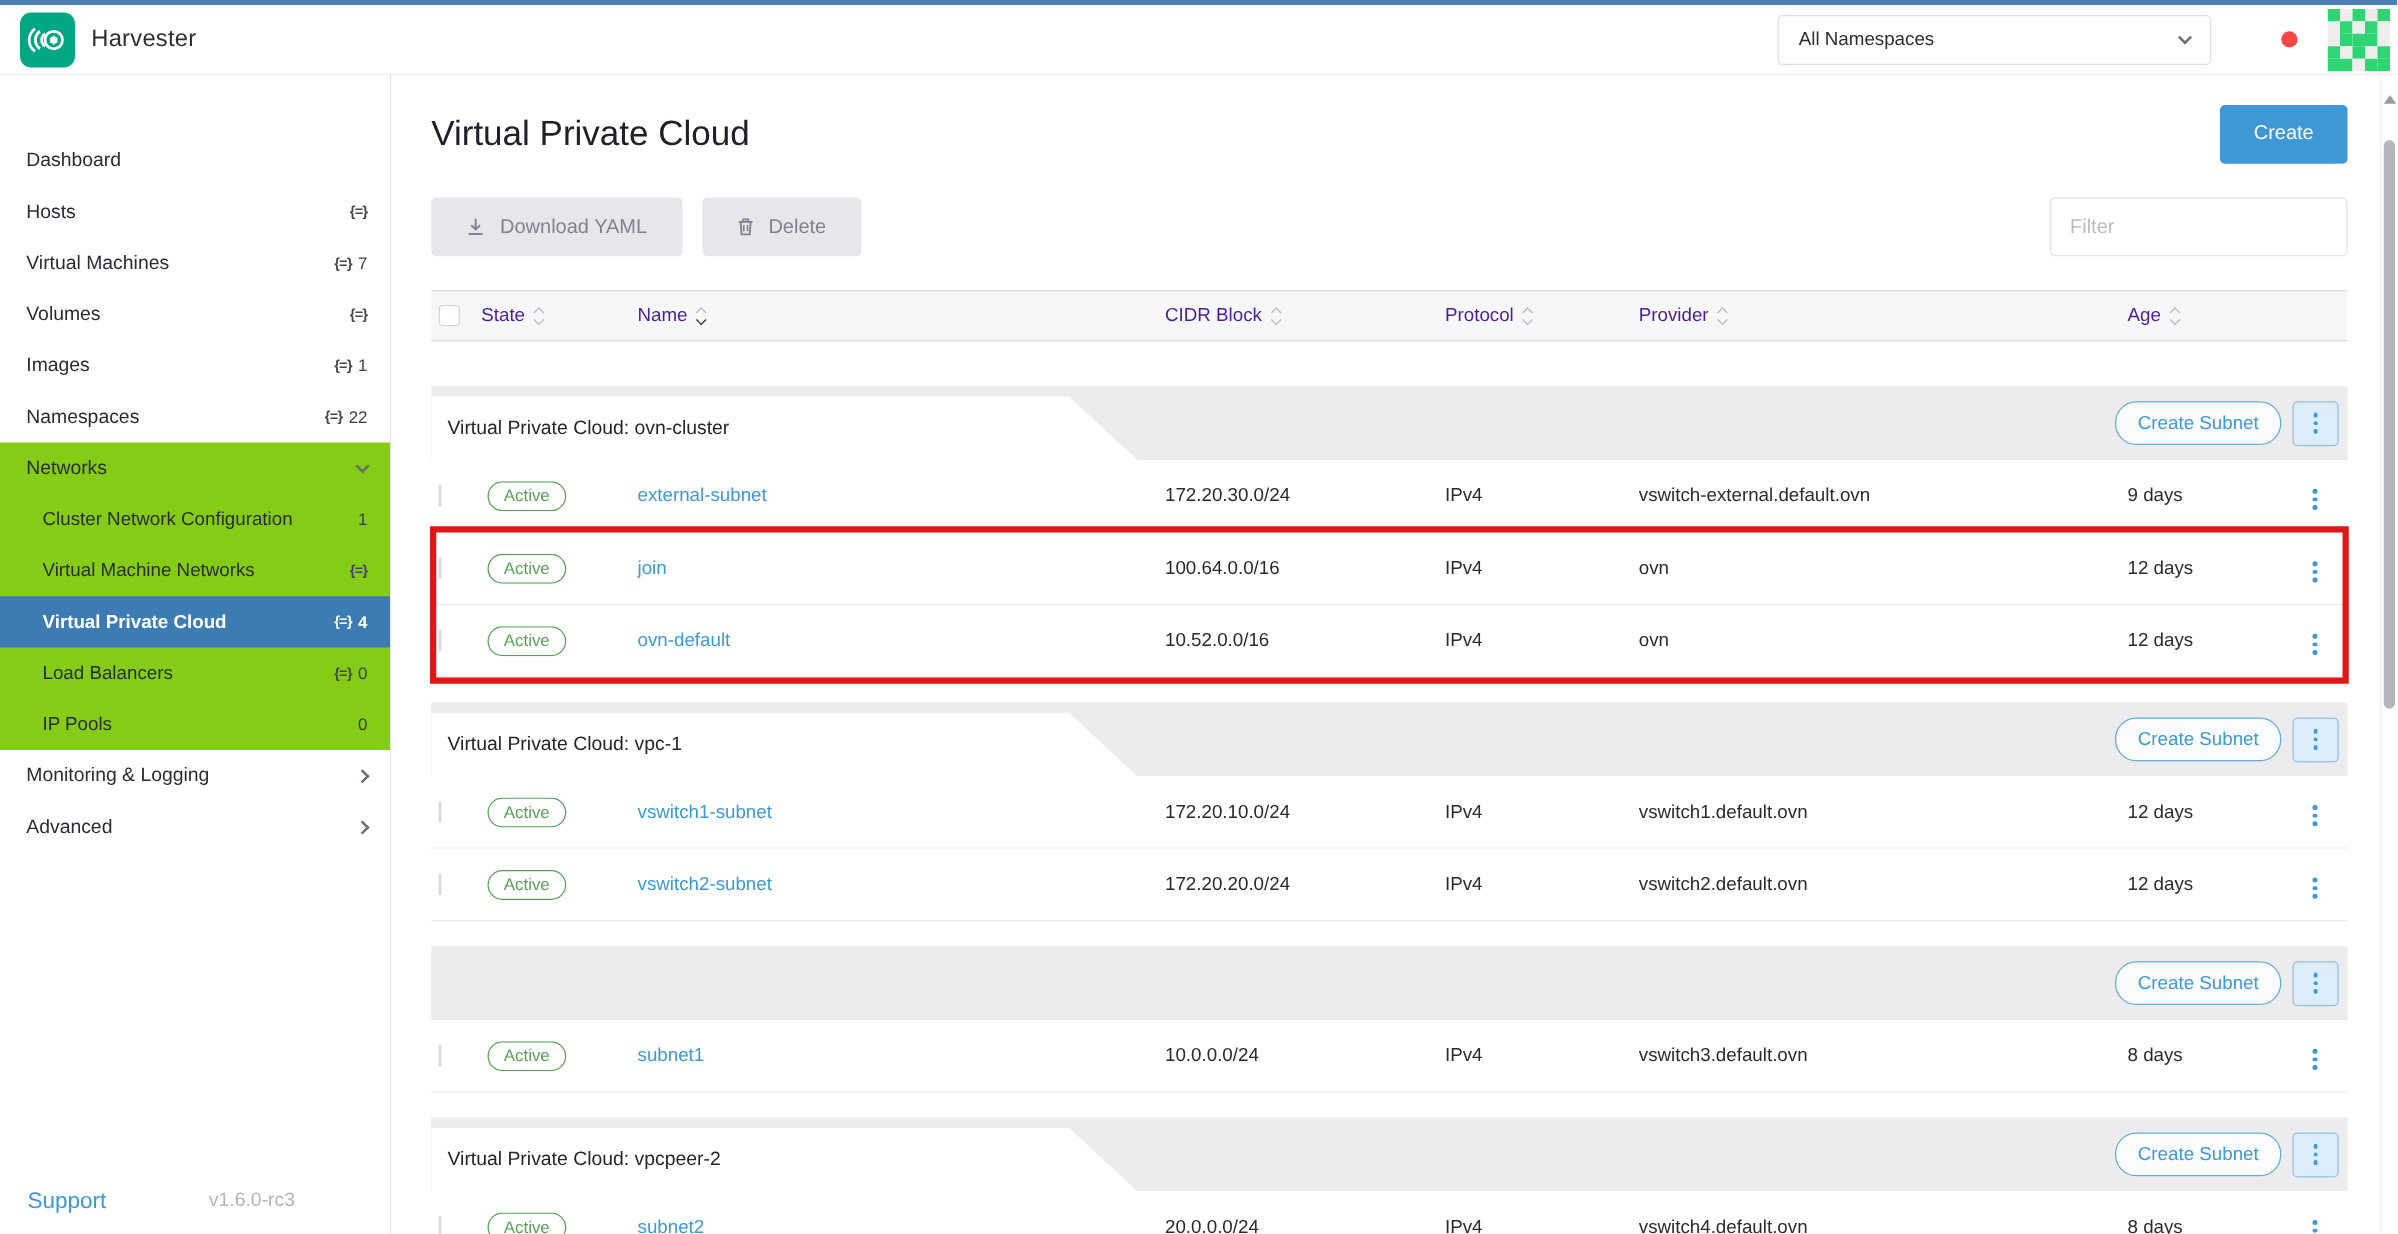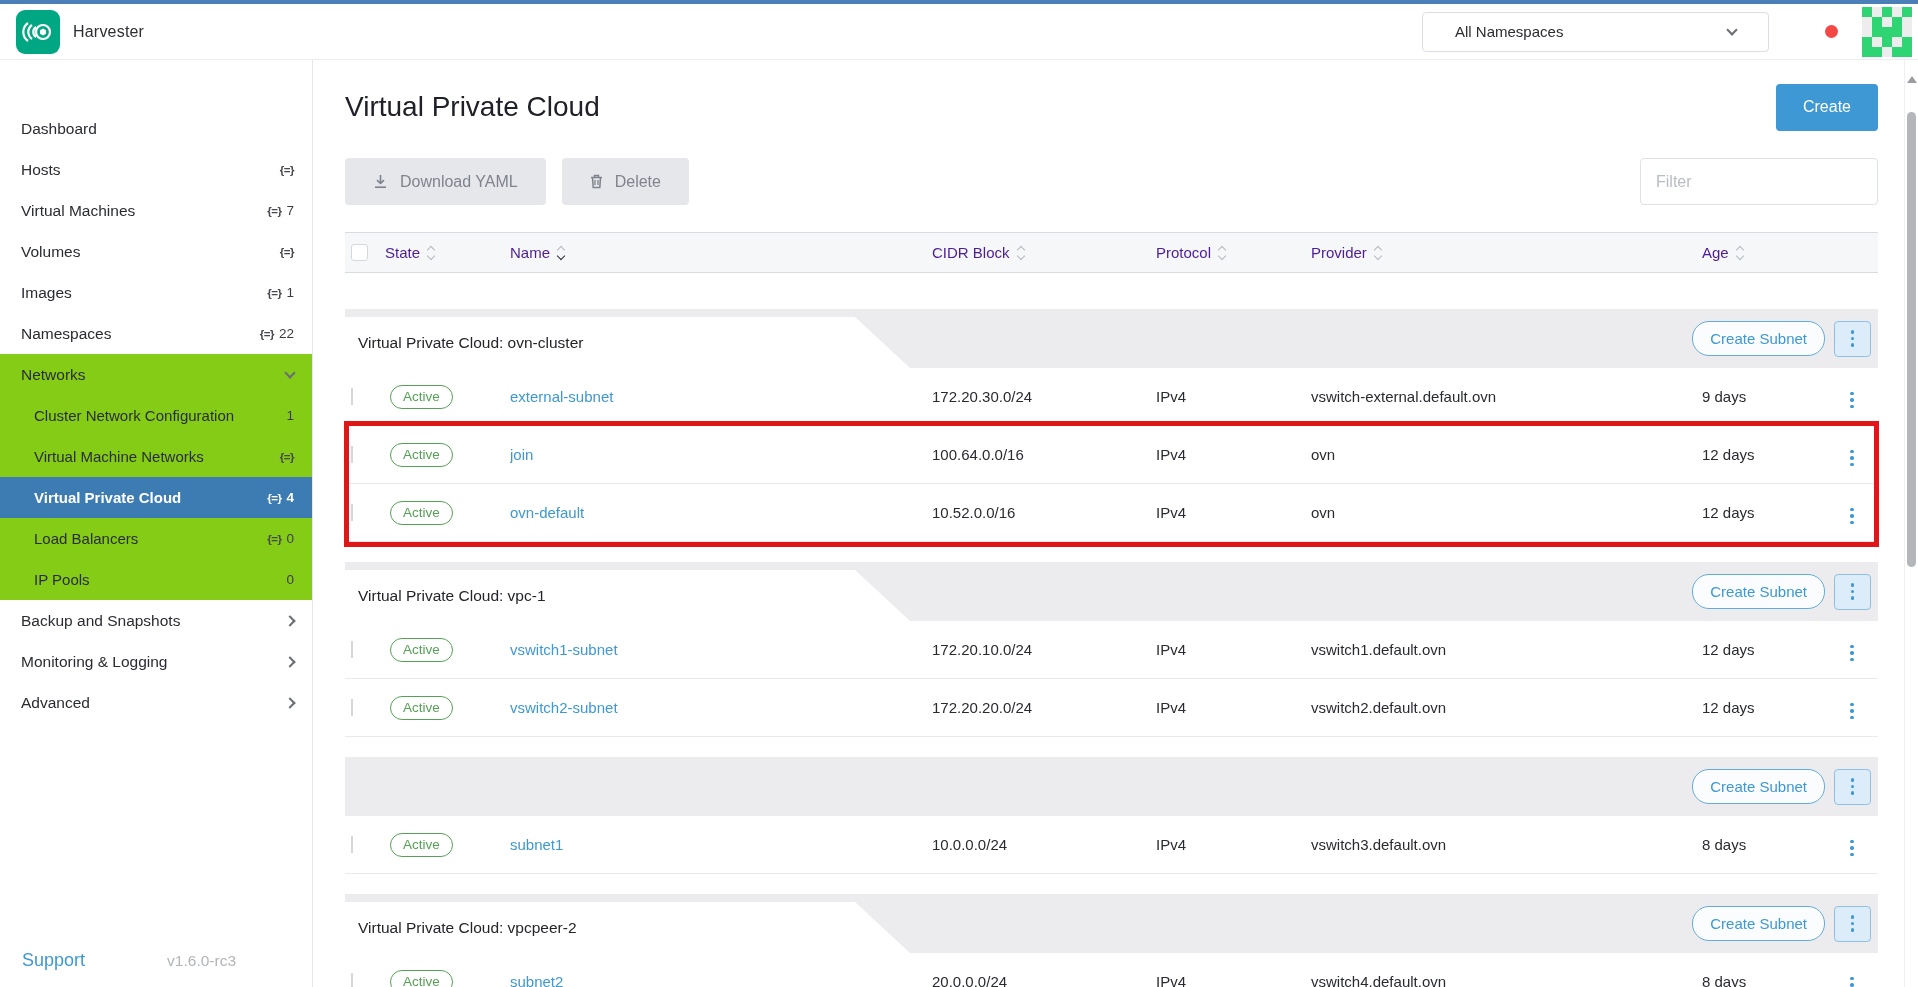--- a/index.html
+++ b/index.html
@@ -8,24 +8,24 @@
     font-family:"Liberation Sans", sans-serif;
     font-size:15px; color:#2b2c33; background:#fff;
     position:relative; overflow:hidden;
   }
   
   .topline { height:4px; background:var(--top-line,#4b7fb8); }
   .topbar { height:56px; display:flex; align-items:center; padding:0 6px 0 16px;
             border-bottom:1px solid #ebedf0; background:#fff; }
   .logo { width:44px; height:44px; border-radius:9px; background:var(--brand-green,#00a782);
           display:flex; align-items:center; justify-content:center; flex:0 0 auto; }
-  .brand { font-size:16px; color:#2e2f35; margin-left:13px; letter-spacing:.2px; }
+  .brand { font-size:19px; color:#2e2f35; margin-left:13px; letter-spacing:.2px; }
   .topbar .spacer { flex:1; }
   .ns-select { width:347px; height:40px; border:1px solid #dcdee5; border-radius:4px;
-               display:flex; align-items:center; padding:0 32px; margin-right:56px;
+               display:flex; align-items:center; padding:0 16px; margin-right:56px;
                color:#2c2d33; font-size:15px; background:#fff; cursor:pointer;text-align:right; }
   .ns-select .spacer { flex:1; }
   .alert-dot { width:13px; height:13px; border-radius:50%; background:var(--alert-red,#f64747); margin-right:24px; }
   .identicon { width:50px; height:50px; display:grid; grid-template-columns:repeat(5,1fr);
                grid-template-rows:repeat(5,1fr); overflow:hidden; }
   .identicon i { display:block; }
   
   .chev { display:inline-block; width:8px; height:8px; border-right:2px solid #6b6d76;
           border-bottom:2px solid #6b6d76; }
   .chev.down  { transform:rotate(45deg); margin-top:-4px; }
@@ -242,26 +242,20 @@
         </div>
         <div class="nav-item child">
           <span class="nav-label">IP Pools</span>
           <span class="nav-meta">
             <span class="nav-count">0</span>
           </span>
         </div>
       </div>
     <nav id="nav-bottom">
         <div class="nav-item">
-          <span class="nav-label">Backup and Snapshots</span>
-          <span class="nav-meta">
-            <span class="chev right"></span>
-          </span>
-        </div>
-        <div class="nav-item">
           <span class="nav-label">Monitoring &amp; Logging</span>
           <span class="nav-meta">
             <span class="chev right"></span>
           </span>
         </div>
         <div class="nav-item">
           <span class="nav-label">Advanced</span>
           <span class="nav-meta">
             <span class="chev right"></span>
           </span>

